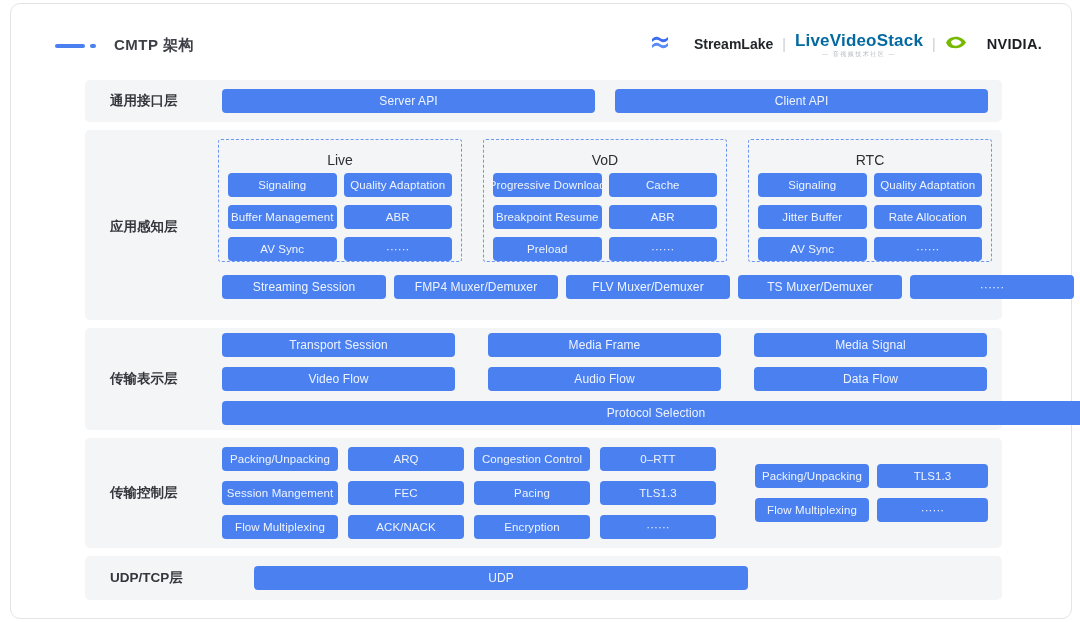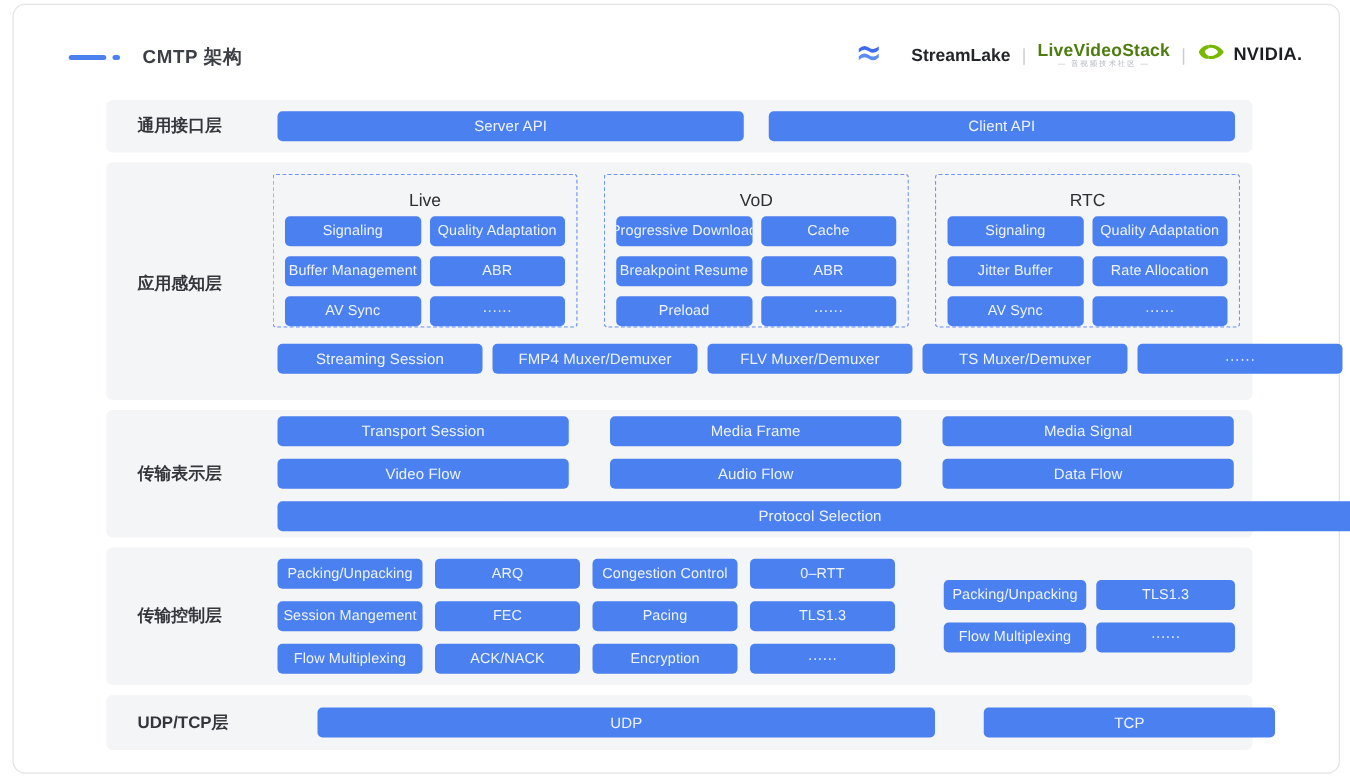--- a/index.html
+++ b/index.html
@@ -11,23 +11,23 @@
   
   .title-row{position:absolute;left:55px;top:36px;display:flex;align-items:center;}
   .dash-long{width:30px;height:4px;border-radius:2px;background:#4a80f0;}
   .dash-short{width:6px;height:4px;border-radius:2px;background:#4a80f0;margin-left:5px;}
   .page-title{margin-left:18px;font-size:15px;font-weight:600;color:#3c3f45;letter-spacing:.5px;}
 
   .logo-row{position:absolute;right:38px;top:32px;display:flex;align-items:center;gap:9px;height:24px;}
   .sl-label{font-size:14px;font-weight:700;color:#23262b;margin-left:15px;}
   .logo-sep{color:#c9ccd1;font-size:14px;}
   .lvs{display:flex;flex-direction:column;align-items:center;line-height:1;}
-  .lvs-main{font-size:14px;font-weight:700;color:#4d7c0f;letter-spacing:.2px;}
+  .lvs-main{font-size:17px;font-weight:700;color:#0369a1;letter-spacing:.2px;}
   .lvs-sub{font-size:6px;color:#b4b8bd;margin-top:2px;letter-spacing:1.5px;}
-  .nv{display:flex;align-items:center;gap:7px;}
+  .nv{display:flex;align-items:center;gap:20px;}
   .nv-label{font-size:14.5px;font-weight:800;color:#1c1e21;letter-spacing:.3px;}
 
   
   .section{position:absolute;left:85px;width:917px;background:#f4f5f7;border-radius:5px;
            display:flex;align-items:center;}
   .sec-label{width:137px;padding-left:25px;box-sizing:border-box;font-size:13.5px;
              font-weight:600;color:#33363b;flex:0 0 137px;}
   .sec-content{width:766px;}
 
   .s1{top:80px;height:42px;}
@@ -197,16 +197,15 @@
           <div class="chip">Flow Multiplexing</div>
           <div class="chip">······</div>
         </div>
     </div>
   </div>
 
   <div class="section s5">
     <div class="sec-label">UDP/TCP层</div>
     <div class="sec-content udp-grid">
         <div class="chip">UDP</div>
-        <div class="chip">TCP</div>
       </div>
   </div>
 </div>
 
 </body></html>

